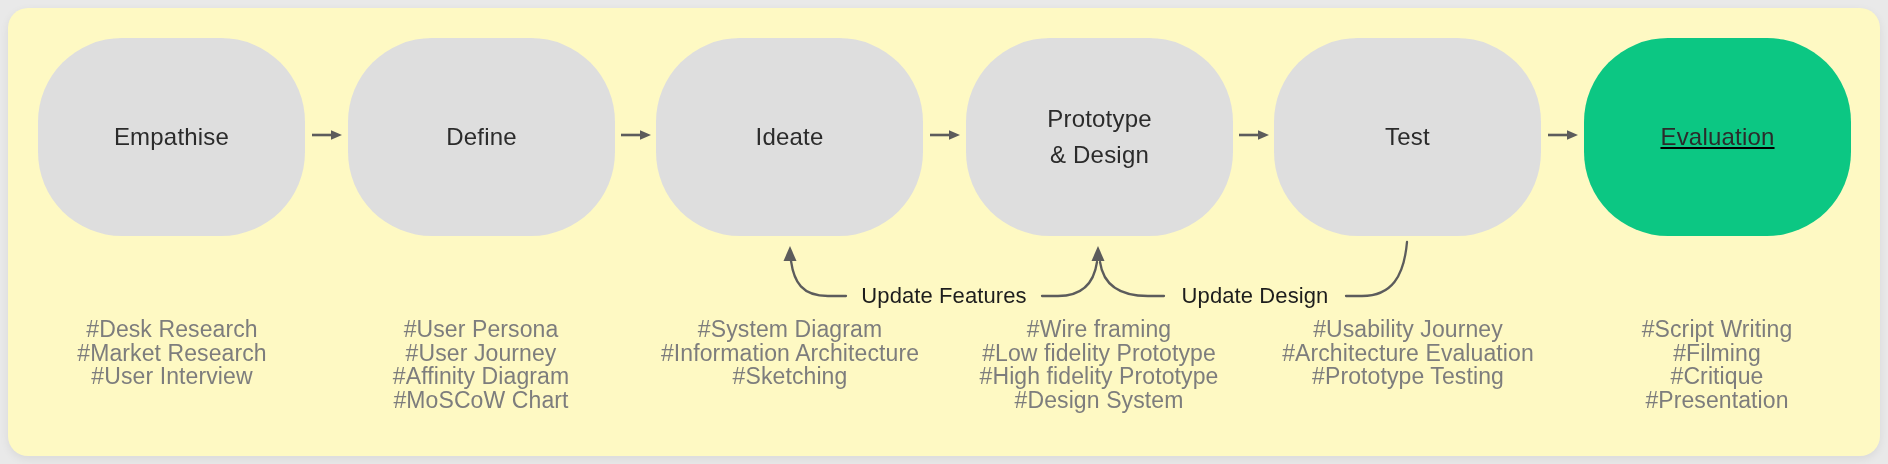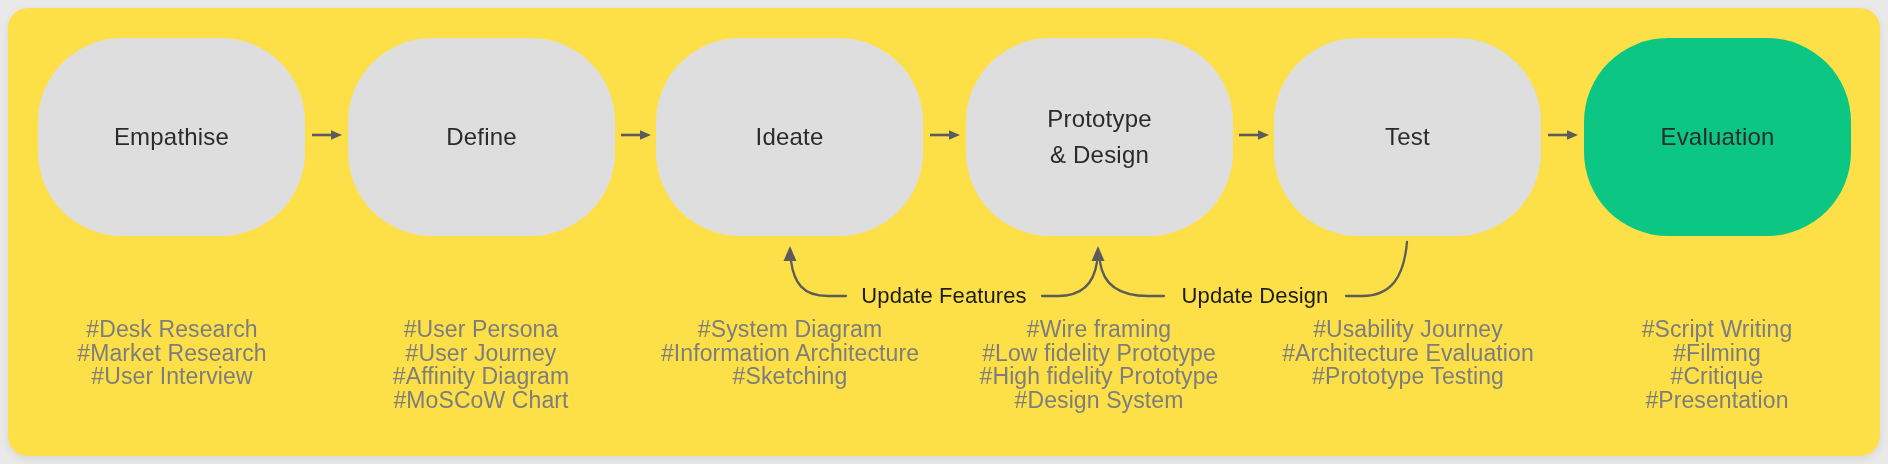--- a/index.html
+++ b/index.html
@@ -8,37 +8,38 @@
     width: 1888px;
     height: 464px;
     background: #e9e9e9;
     font-family: "Liberation Sans", sans-serif;
     overflow: hidden;
   }
   .card {
     position: absolute;
     left: 8px; top: 8px;
     width: 1872px; height: 448px;
-    background: #fde047;
+    background: #fef9c3;
     border-radius: 20px;
     box-shadow: 0 3px 10px rgba(0,0,0,0.07);
   }
   .stage-node {
     position: absolute;
     top: 30px;
     width: 267px;
     height: 198px;
     background: #dedede;
     border-radius: 84px;
     display: flex;
     align-items: center;
     justify-content: center;
   }
   .stage-node.highlight {
     background: #0cc783;
+    text-decoration: underline;
   }
   .stage-title {
     font-size: 24px;
     font-weight: 500;
     color: #2b2b2b;
     text-align: center;
     line-height: 36px;
     white-space: pre-line;
     letter-spacing: 0.2px;
   }

